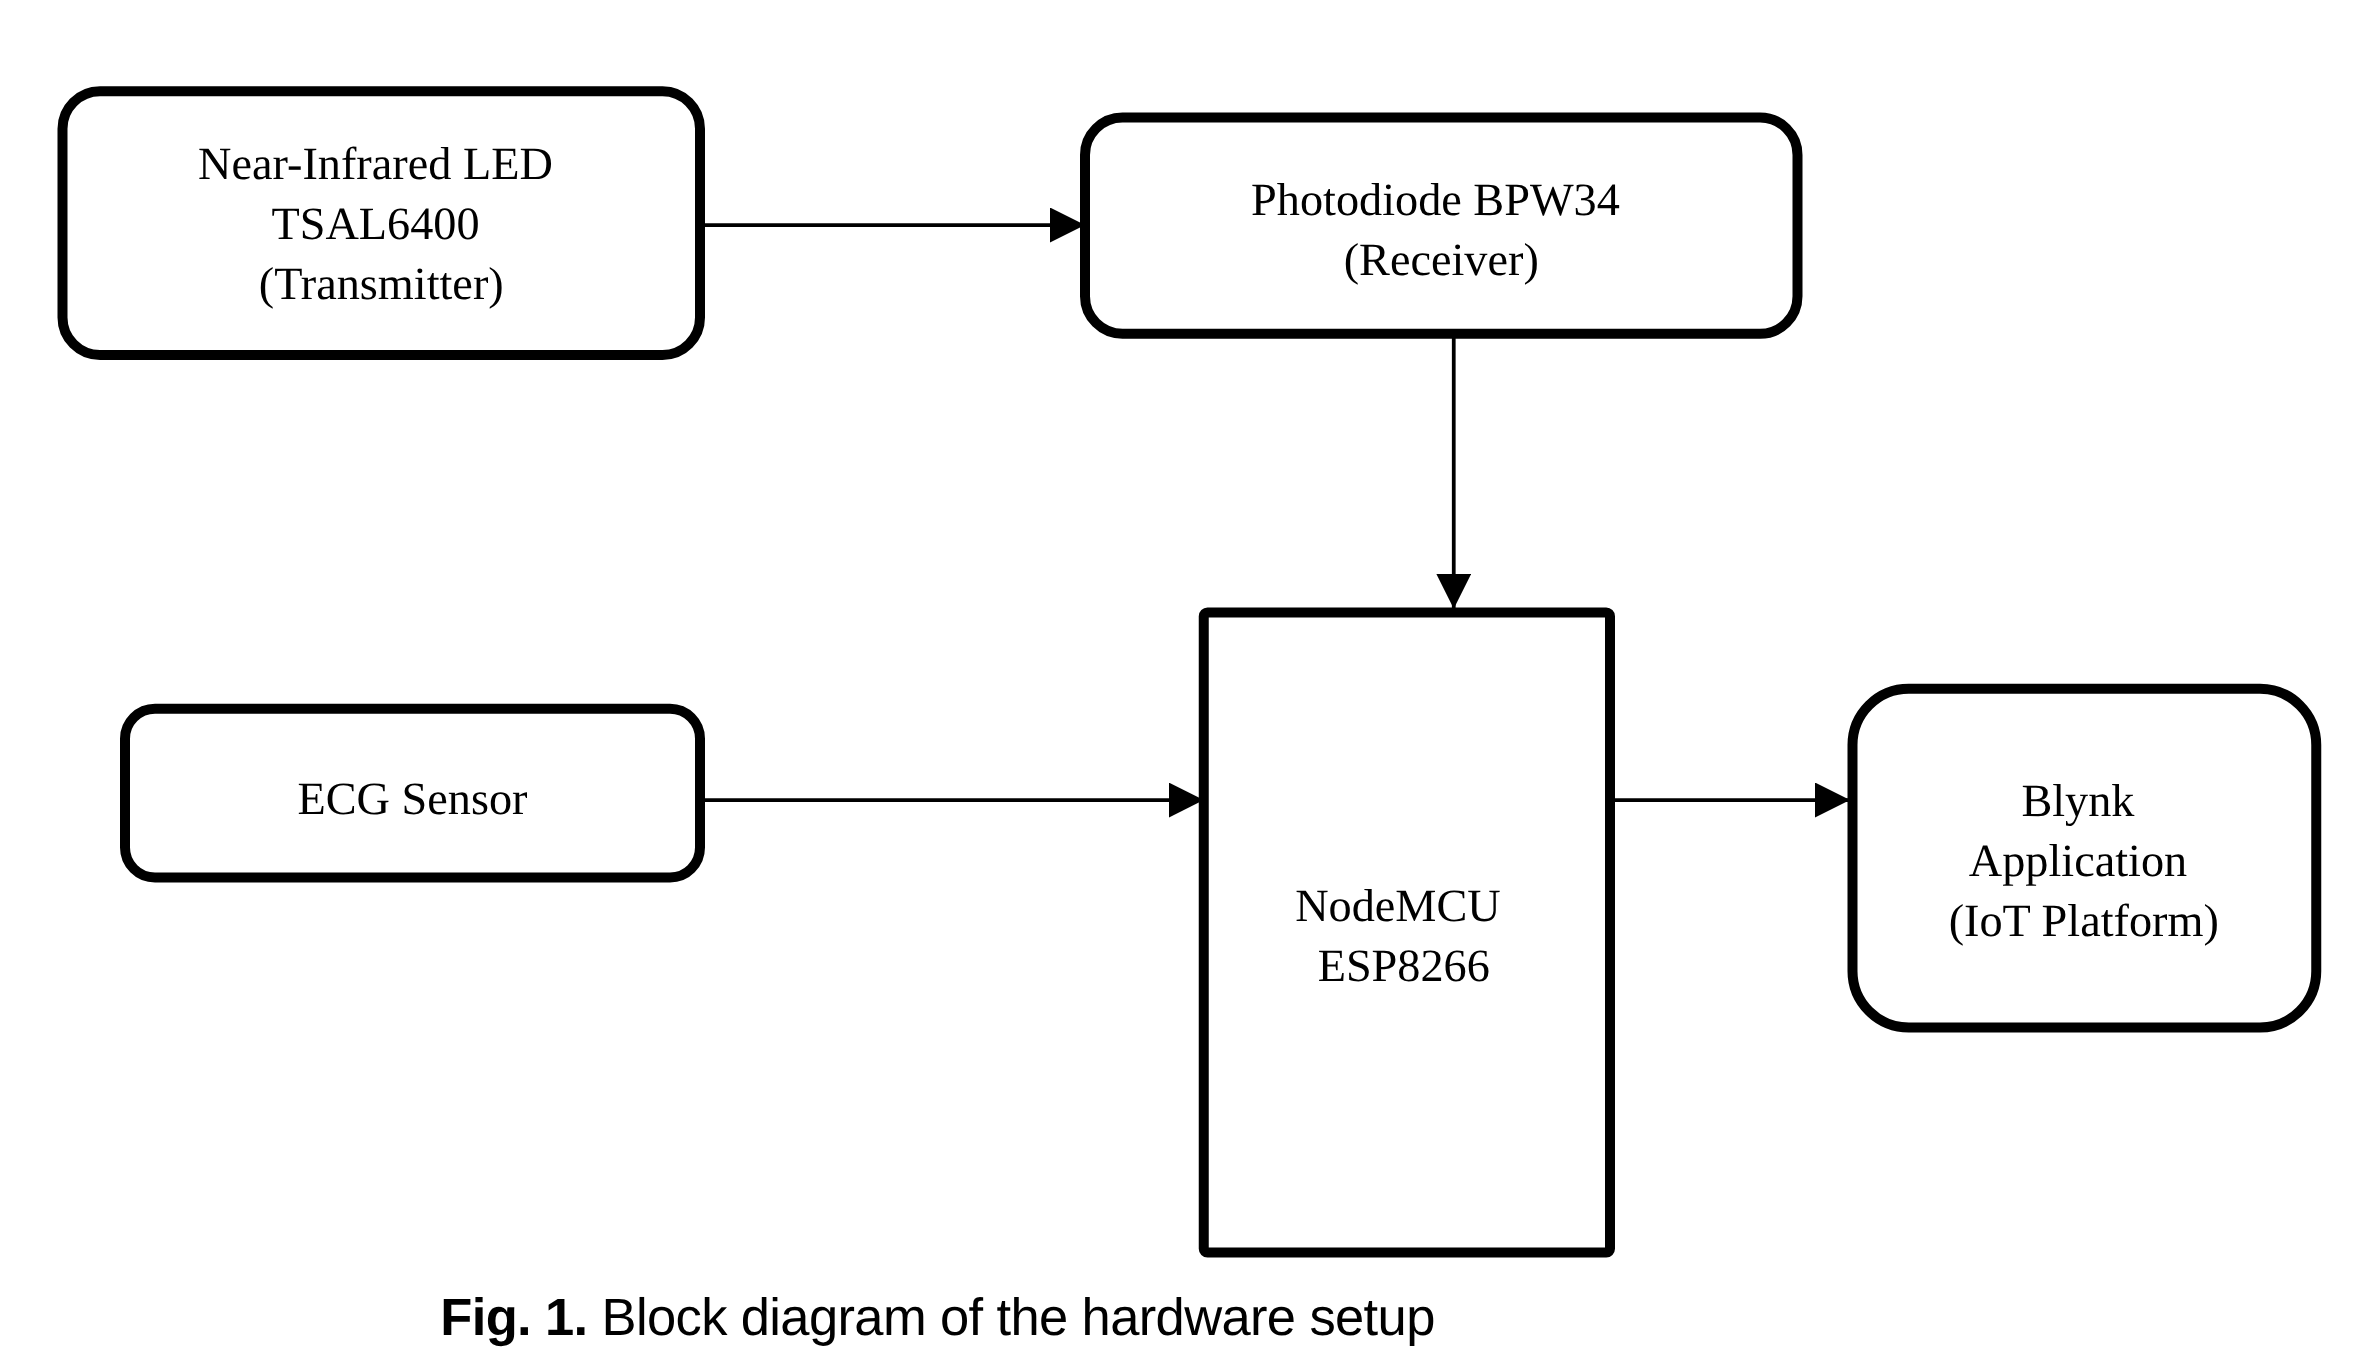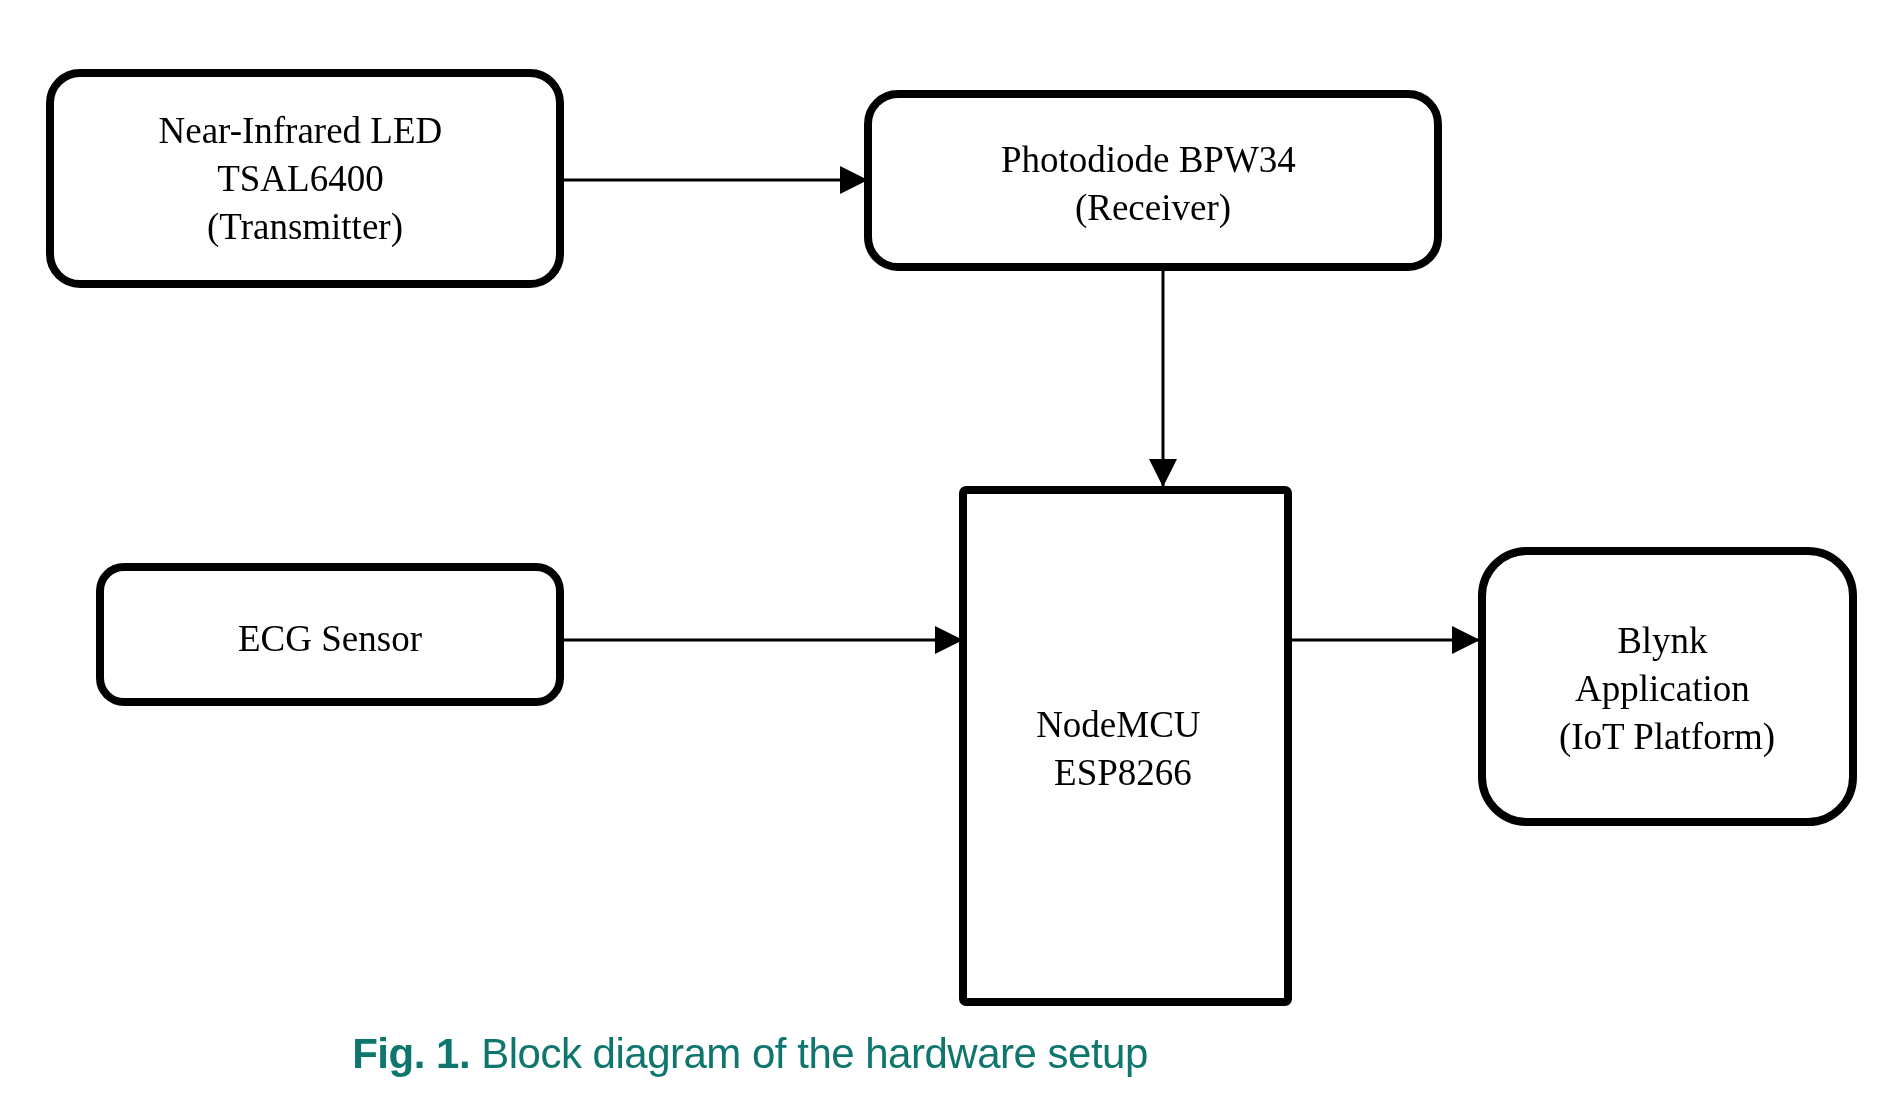--- a/index.html
+++ b/index.html
@@ -9,21 +9,21 @@
       font-family: "Liberation Serif", "DejaVu Serif", serif;
       font-size: 37px;
       fill: #000000;
     }
     .caption {
       position: absolute;
       left: 0; width: 1500px; top: 1030px;
       text-align: center;
       font-family: "Liberation Sans", "DejaVu Sans", sans-serif;
       font-size: 42px;
-      color: #0f766e;
+      color: #000000;
       letter-spacing: -0.5px;
     }
     .caption .fig-label { font-weight: bold; }
   </style>
 </head>
 <body>
 
 <svg id="diagram" width="1892" height="1094" viewBox="0 0 1892 1094" xmlns="http://www.w3.org/2000/svg">
   <defs>
     <marker id="arrowhead" markerWidth="10" markerHeight="10" refX="9" refY="5" orient="auto" markerUnits="userSpaceOnUse">

